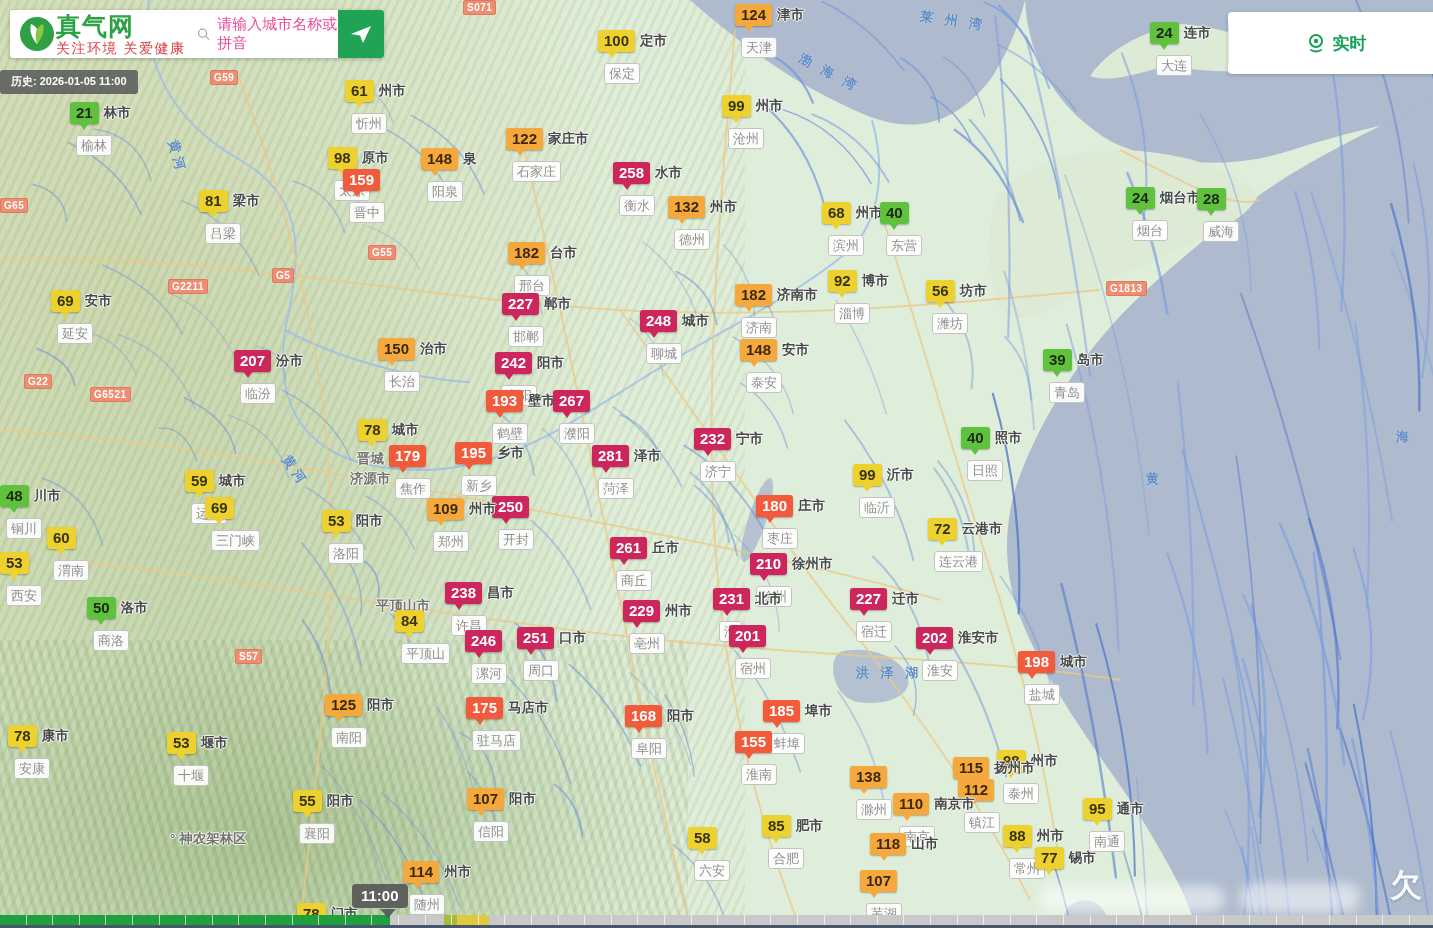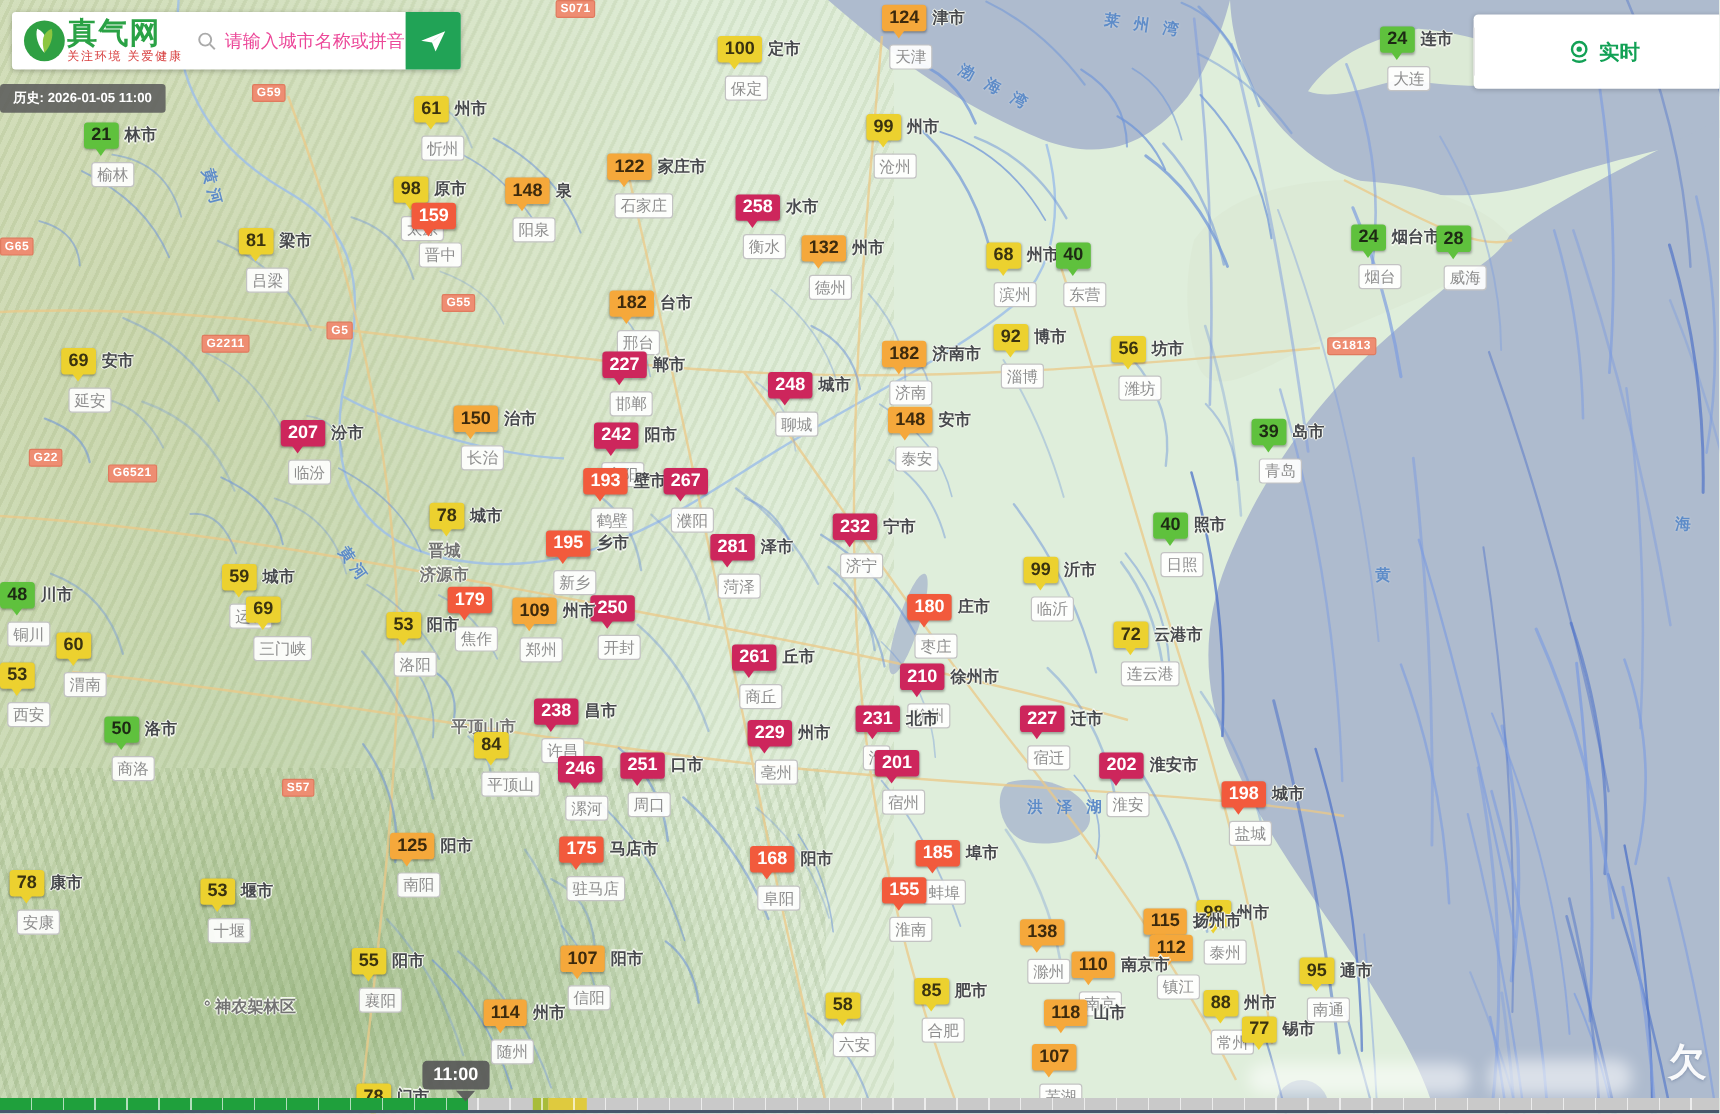--- a/index.html
+++ b/index.html
@@ -19,21 +19,21 @@
       radial-gradient(ellipse at 40% 70%, rgba(140,170,110,.5), transparent 70%);
     pointer-events:none; }
   svg.layer { position:absolute; left:0; top:0; pointer-events:none; }
 
   
   #searchbar { position:absolute; left:10px; top:10px; width:374px; height:48px; background:#fff;
     border-radius:3px; box-shadow:0 1px 4px rgba(0,0,0,.25); display:flex; align-items:center; z-index:60; }
   #logo { display:flex; align-items:center; padding:0 6px 0 8px; }
   #logo .ltxt { display:flex; flex-direction:column; line-height:1; }
   #logo .title { color:#2aa245; font-size:25px; font-weight:bold; letter-spacing:1px; }
-  #logo .sub { color:#d84040; font-size:10px; letter-spacing:1.5px; margin-top:2px; }
+  #logo .sub { color:#d84040; font-size:14px; letter-spacing:1.5px; margin-top:2px; }
   #search-field { flex:1; display:flex; align-items:center; gap:7px; padding-left:6px; }
   #search-field .ph { color:#ec4899; font-size:15px; }
   #send-btn { width:46px; height:48px; background:#21a356; border-radius:0 3px 3px 0;
     display:flex; align-items:center; justify-content:center; cursor:pointer; }
 
   #history-badge { position:absolute; left:0; top:70px; background:rgba(88,88,88,.85); color:#fff;
     font-size:11px; font-weight:bold; padding:4px 11px 5px; border-radius:3px; z-index:60; }
 
   #top-right-panel { position:absolute; left:1228px; top:12px; width:215px; height:62px; background:#fff;
     border-radius:4px; box-shadow:0 1px 4px rgba(0,0,0,.2); display:flex; align-items:center; z-index:60; }
@@ -301,21 +301,21 @@
       <div class="marker" style="left: 740px; top: 339px;"><div class="badge lv-light">148</div><span class="mapname">安市</span><div class="glabel">泰安</div></div>
       <div class="marker" style="left: 1043px; top: 349px;"><div class="badge lv-excellent">39</div><span class="mapname">岛市</span><div class="glabel">青岛</div></div>
       <div class="marker" style="left: 234px; top: 350px;"><div class="badge lv-heavy">207</div><span class="mapname">汾市</span><div class="glabel">临汾</div></div>
       <div class="marker" style="left: 495px; top: 352px;"><div class="badge lv-heavy">242</div><span class="mapname">阳市</span><div class="glabel">安阳</div></div>
       <div class="marker" style="left: 486px; top: 390px;"><div class="badge lv-moderate">193</div><span class="mapname">壁市</span><div class="glabel">鹤壁</div></div>
       <div class="marker" style="left: 553px; top: 390px;"><div class="badge lv-heavy">267</div><div class="glabel">濮阳</div></div>
       <div class="marker" style="left: 358px; top: 419px;"><div class="badge lv-good">78</div><span class="mapname">城市</span></div>
       <div class="marker" style="left: 961px; top: 427px;"><div class="badge lv-excellent">40</div><span class="mapname">照市</span><div class="glabel">日照</div></div>
       <div class="marker" style="left: 694px; top: 428px;"><div class="badge lv-heavy">232</div><span class="mapname">宁市</span><div class="glabel">济宁</div></div>
       <div class="marker" style="left: 455px; top: 442px;"><div class="badge lv-moderate">195</div><span class="mapname">乡市</span><div class="glabel">新乡</div></div>
-      <div class="marker" style="left: 373px; top: 445px; margin-top: 44px;"><div class="badge lv-moderate">179</div><div class="glabel">焦作</div></div>
+      <div class="marker" style="left: 389px; top: 445px;"><div class="badge lv-moderate">179</div><div class="glabel">焦作</div></div>
       <div class="marker" style="left: 592px; top: 445px;"><div class="badge lv-heavy">281</div><span class="mapname">泽市</span><div class="glabel">菏泽</div></div>
       <div class="marker" style="left: 853px; top: 464px;"><div class="badge lv-good">99</div><span class="mapname">沂市</span><div class="glabel">临沂</div></div>
       <div class="marker" style="left: 185px; top: 470px;"><div class="badge lv-good">59</div><span class="mapname">城市</span><div class="glabel">运城</div></div>
       <div class="marker" style="left: 0px; top: 485px;"><div class="badge lv-excellent">48</div><span class="mapname">川市</span><div class="glabel">铜川</div></div>
       <div class="marker" style="left: 756px; top: 495px;"><div class="badge lv-moderate">180</div><span class="mapname">庄市</span><div class="glabel">枣庄</div></div>
       <div class="marker" style="left: 492px; top: 496px;"><div class="badge lv-heavy">250</div><div class="glabel">开封</div></div>
       <div class="marker" style="left: 205px; top: 497px;"><div class="badge lv-good">69</div><div class="glabel">三门峡</div></div>
       <div class="marker" style="left: 427px; top: 498px;"><div class="badge lv-light">109</div><span class="mapname">州市</span><div class="glabel">郑州</div></div>
       <div class="marker" style="left: 322px; top: 510px;"><div class="badge lv-good">53</div><span class="mapname">阳市</span><div class="glabel">洛阳</div></div>
       <div class="marker" style="left: 928px; top: 518px;"><div class="badge lv-good">72</div><span class="mapname">云港市</span><div class="glabel">连云港</div></div>
@@ -346,21 +346,21 @@
       <div class="marker" style="left: 850px; top: 766px;"><div class="badge lv-light">138</div><div class="glabel">滁州</div></div>
       <div class="marker" style="left: 958px; top: 779px;"><div class="badge lv-light">112</div><div class="glabel">镇江</div></div>
       <div class="marker" style="left: 467px; top: 788px;"><div class="badge lv-light">107</div><span class="mapname">阳市</span><div class="glabel">信阳</div></div>
       <div class="marker" style="left: 293px; top: 790px;"><div class="badge lv-good">55</div><span class="mapname">阳市</span><div class="glabel">襄阳</div></div>
       <div class="marker" style="left: 893px; top: 793px;"><div class="badge lv-light">110</div><span class="mapname">南京市</span><div class="glabel">南京</div></div>
       <div class="marker" style="left: 1083px; top: 798px;"><div class="badge lv-good">95</div><span class="mapname">通市</span><div class="glabel">南通</div></div>
       <div class="marker" style="left: 762px; top: 815px;"><div class="badge lv-good">85</div><span class="mapname">肥市</span><div class="glabel">合肥</div></div>
       <div class="marker" style="left: 1003px; top: 825px;"><div class="badge lv-good">88</div><span class="mapname">州市</span><div class="glabel">常州</div></div>
       <div class="marker" style="left: 688px; top: 827px;"><div class="badge lv-good">58</div><div class="glabel">六安</div></div>
       <div class="marker" style="left: 870px; top: 833px;"><div class="badge lv-light">118</div><span class="mapname">山市</span></div>
-      <div class="marker" style="left: 403px; top: 833px;"><div class="badge lv-light">114</div><span class="mapname">州市</span><div class="glabel">随州</div></div>
+      <div class="marker" style="left: 403px; top: 861px;"><div class="badge lv-light">114</div><span class="mapname">州市</span><div class="glabel">随州</div></div>
       <div class="marker" style="left: 1035px; top: 847px;"><div class="badge lv-good">77</div><span class="mapname">锡市</span></div>
       <div class="marker" style="left: 860px; top: 870px;"><div class="badge lv-light">107</div><div class="glabel">芜湖</div></div>
       <div class="marker" style="left: 297px; top: 903px;"><div class="badge lv-good">78</div><span class="mapname">门市</span></div>
     </div>
 
   <div id="searchbar">
     <div id="logo">
       <svg width="38" height="38" viewBox="0 0 38 38">
         <circle cx="19" cy="19" r="17" fill="#2fa043"></circle>
         <path d="M13,9 C20,12 22,18 19,29 C14,24 11,15 13,9 Z" fill="#fff"></path>

